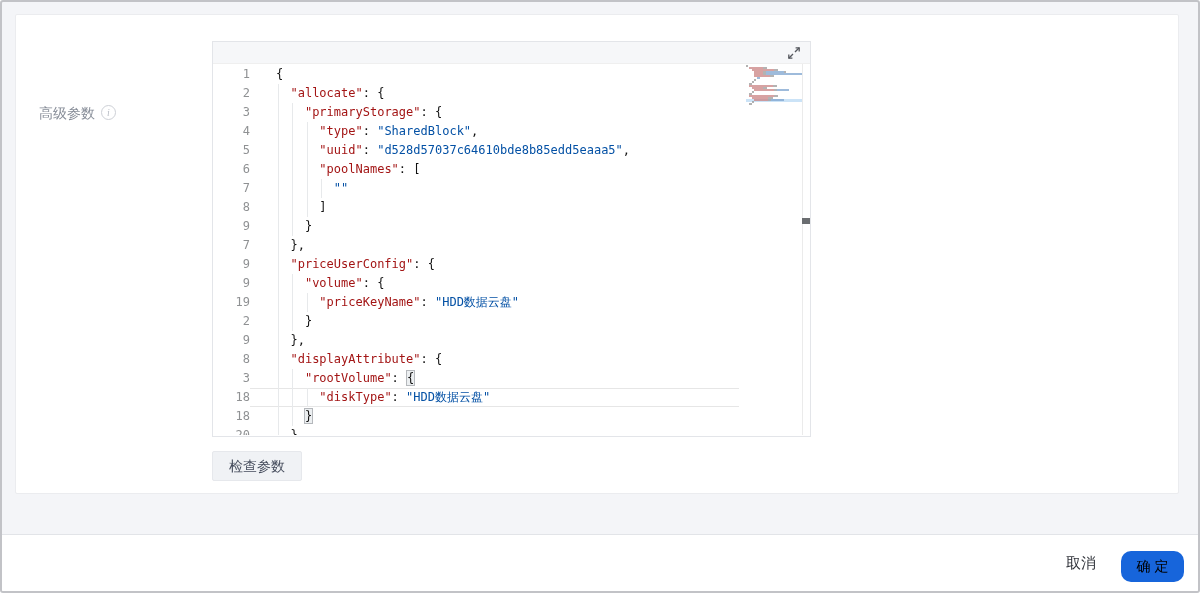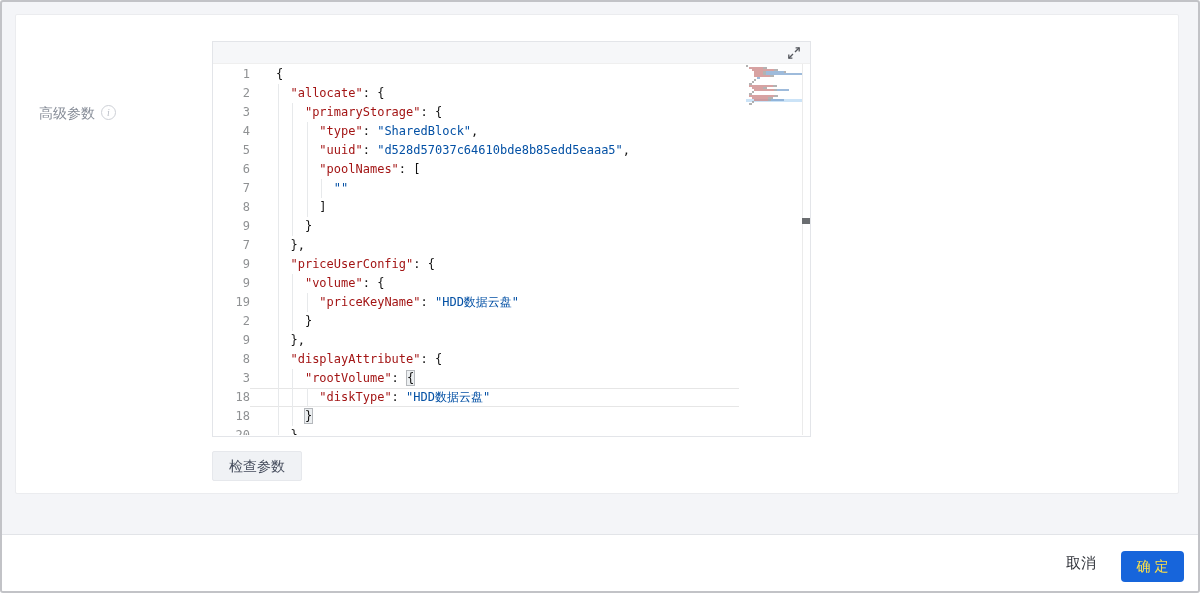--- a/index.html
+++ b/index.html
@@ -53,21 +53,21 @@
   
   .check-btn { position:absolute; left:196px; top:436px; height:30px; padding:0 16px;
                background:#f0f2f5; border:1px solid #e6e8ec; border-radius:2px;
                font-size:14px; color:#454c5c; line-height:28px; cursor:pointer; }
 
   .footer-divider { position:absolute; left:0; right:0; top:532px; height:1px; background:#e2e4e8; }
   .footer { position:absolute; left:0; right:0; top:533px; bottom:0; background:#fff; }
   .cancel-btn { position:absolute; right:102px; top:19px; font-size:15px; color:#30333a;
                 background:none; border:none; cursor:pointer; font-family:inherit; }
   .ok-btn { position:absolute; right:14px; top:16px; width:63px; height:31px;
-            background:#1765DB; color:#fde047; border:none; border-radius:4px;
+            background:#1765DB; color:#000000; border:none; border-radius:10px;
             font-size:14px; cursor:pointer; font-family:inherit; }
 </style>
 </head>
 <body>
 
 <div class="dialog">
 
   <div class="panel">
 
     <div class="form-label-row">

